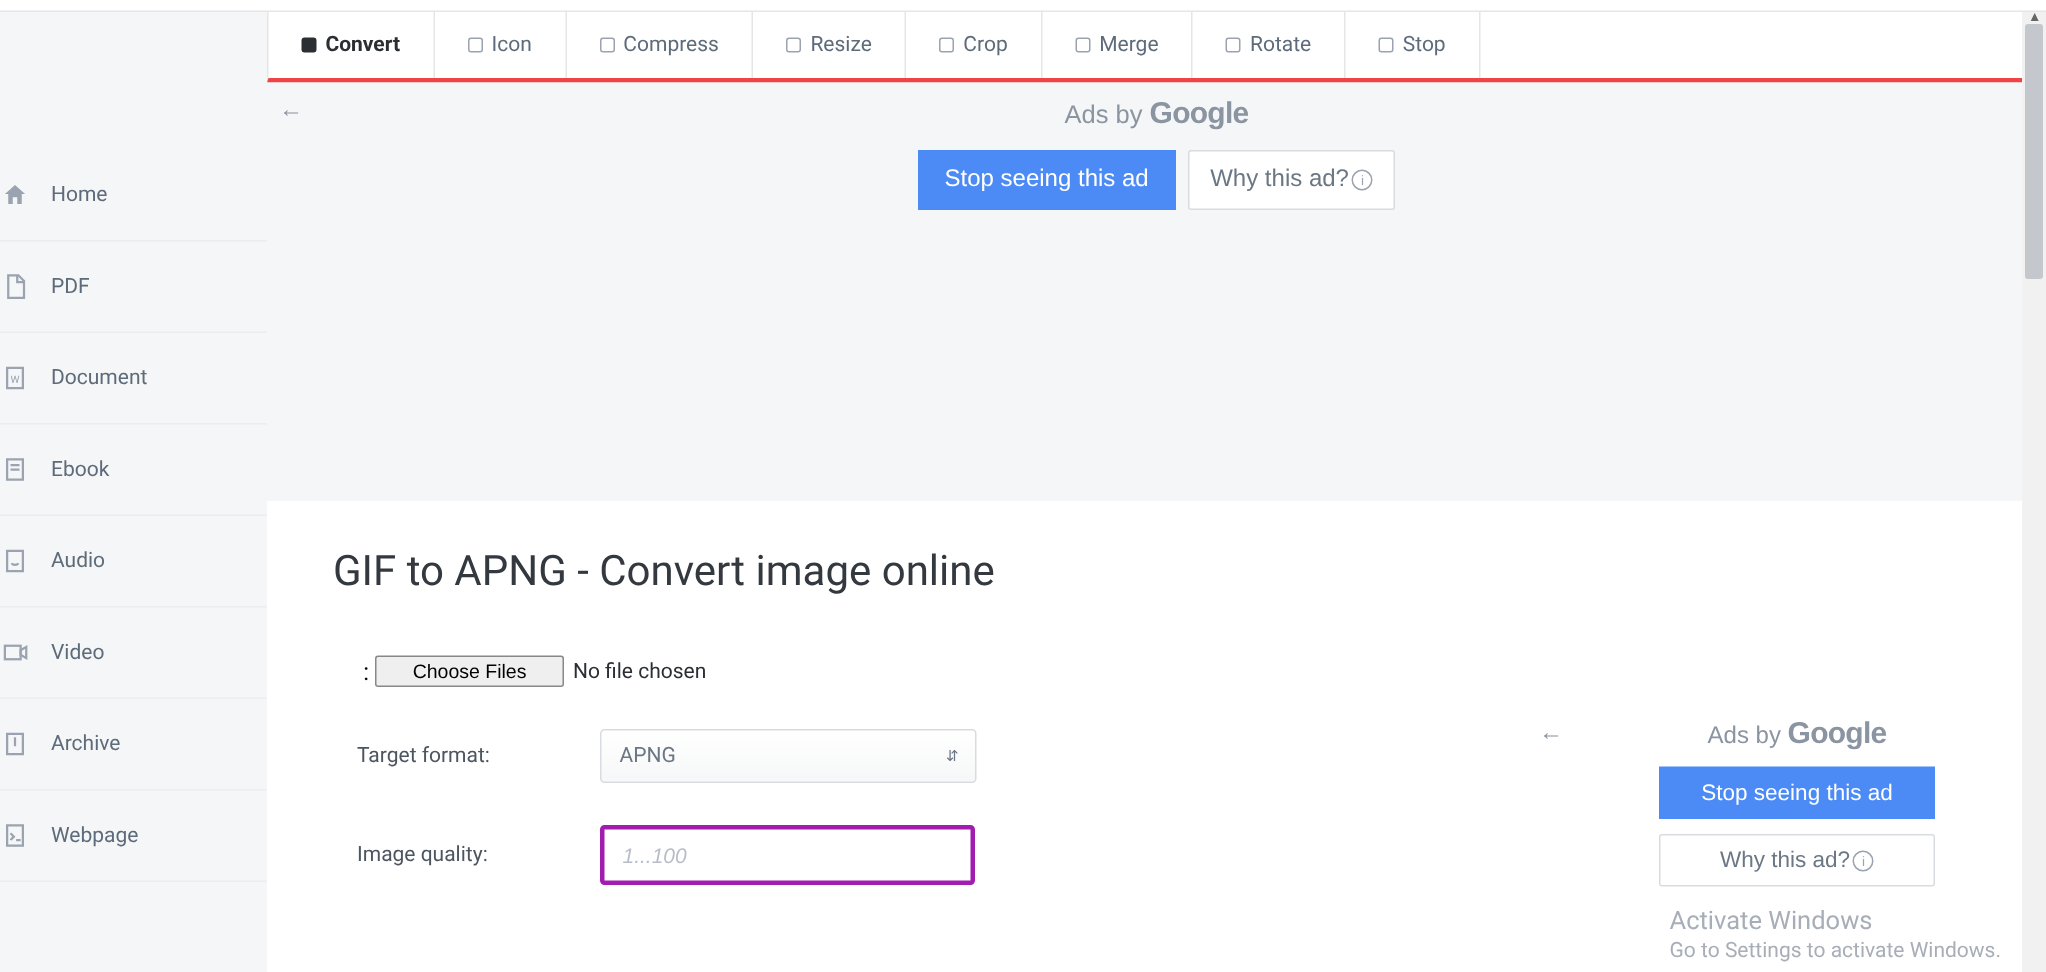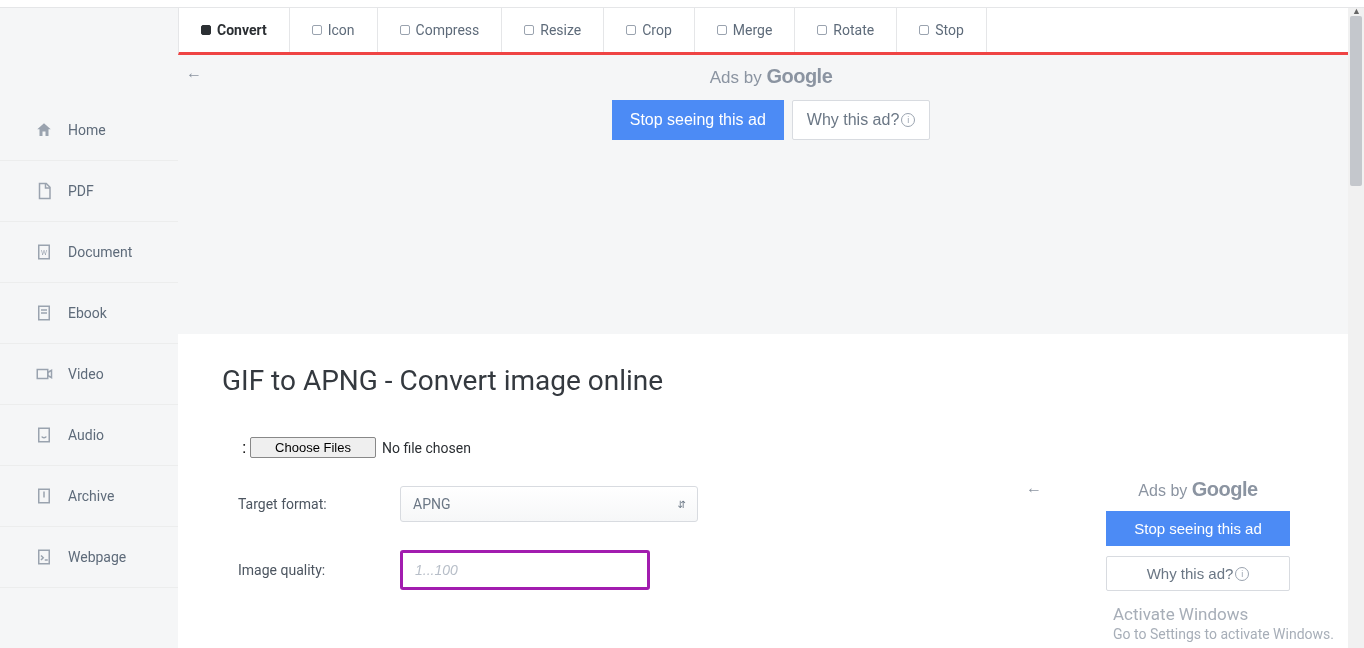--- a/index.html
+++ b/index.html
@@ -22,21 +22,20 @@
 }
 .sidebar {
   width: 178px;
   background: #f5f6f7;
   padding-top: 92px;
 }
 .sidebar-item {
   display: flex;
   align-items: center;
   height: 61px;
-  padding-left: 34px;
   border-bottom: 1px solid #eceded;
   cursor: pointer;
   color: #5e6b7a;
   font-size: 14px;
 }
 .sidebar-item.active {
   background: #fff;
   color: #2b2f33;
   font-weight: 500;
   position: relative;
@@ -214,21 +213,21 @@
   font-size: 13px;
   cursor: pointer;
   border-radius: 2px;
 }
 .no-file {
   font-size: 14px;
   color: #2b2f33;
 }
 .select-wrap {
   position: relative;
-  width: 298px;
+  width: 251px;
 }
 .select-box {
   width: 100%;
   background: linear-gradient(#fff, #f6f7f8);
   border: 1px solid #d8dbe0;
   border-radius: 3px;
   padding: 9px 12px;
   font-size: 14px;
   color: #6b7785;
   appearance: none;
@@ -344,34 +343,34 @@
             <rect x="5" y="3" width="14" height="18"></rect>
             <line x1="8" y1="8" x2="16" y2="8"></line>
             <line x1="8" y1="12" x2="16" y2="12"></line>
           </svg>
       </span>
       <span>Ebook</span>
     </div>
     <div class="sidebar-item">
       <span class="sidebar-icon">
         <svg width="18" height="18" viewBox="0 0 24 24" fill="none" stroke="#9aa3af" stroke-width="2">
+            <rect x="5" y="3" width="14" height="18"></rect>
+            <path d="M9 14c1 2 5 2 6 0"></path>
+          </svg>
+      </span>
+      <span>Audio</span>
+    </div>
+    <div class="sidebar-item">
+      <span class="sidebar-icon">
+        <svg width="18" height="18" viewBox="0 0 24 24" fill="none" stroke="#9aa3af" stroke-width="2">
             <rect x="3" y="6" width="14" height="12"></rect>
             <path d="M17 10l5-3v10l-5-3z"></path>
           </svg>
       </span>
       <span>Video</span>
-    </div>
-    <div class="sidebar-item">
-      <span class="sidebar-icon">
-        <svg width="18" height="18" viewBox="0 0 24 24" fill="none" stroke="#9aa3af" stroke-width="2">
-            <rect x="5" y="3" width="14" height="18"></rect>
-            <path d="M9 14c1 2 5 2 6 0"></path>
-          </svg>
-      </span>
-      <span>Audio</span>
     </div>
     <div class="sidebar-item">
       <span class="sidebar-icon">
         <svg width="18" height="18" viewBox="0 0 24 24" fill="none" stroke="#9aa3af" stroke-width="2">
             <rect x="5" y="3" width="14" height="18"></rect>
             <line x1="12" y1="6" x2="12" y2="14"></line>
           </svg>
       </span>
       <span>Archive</span>
     </div>

